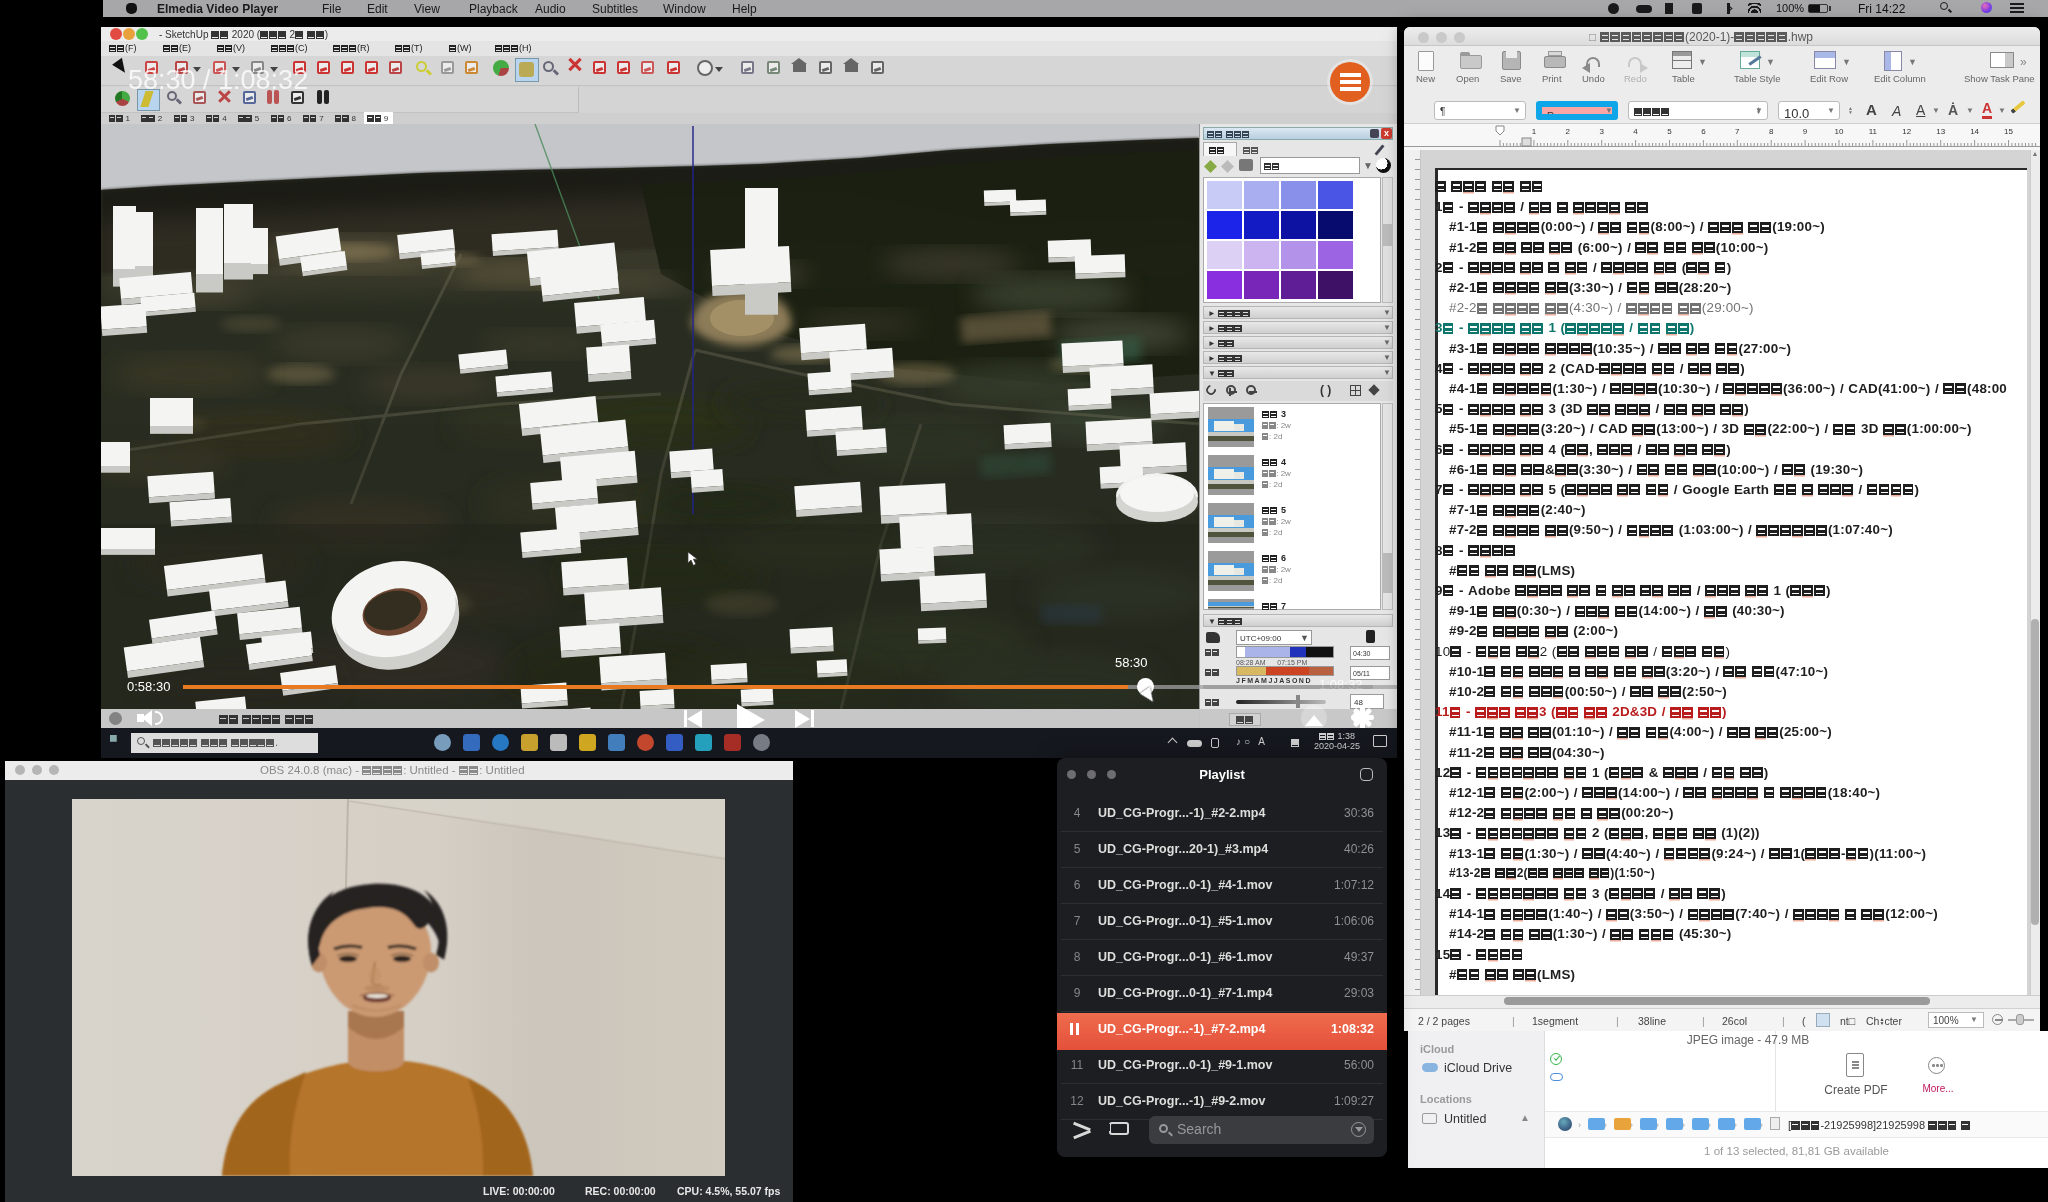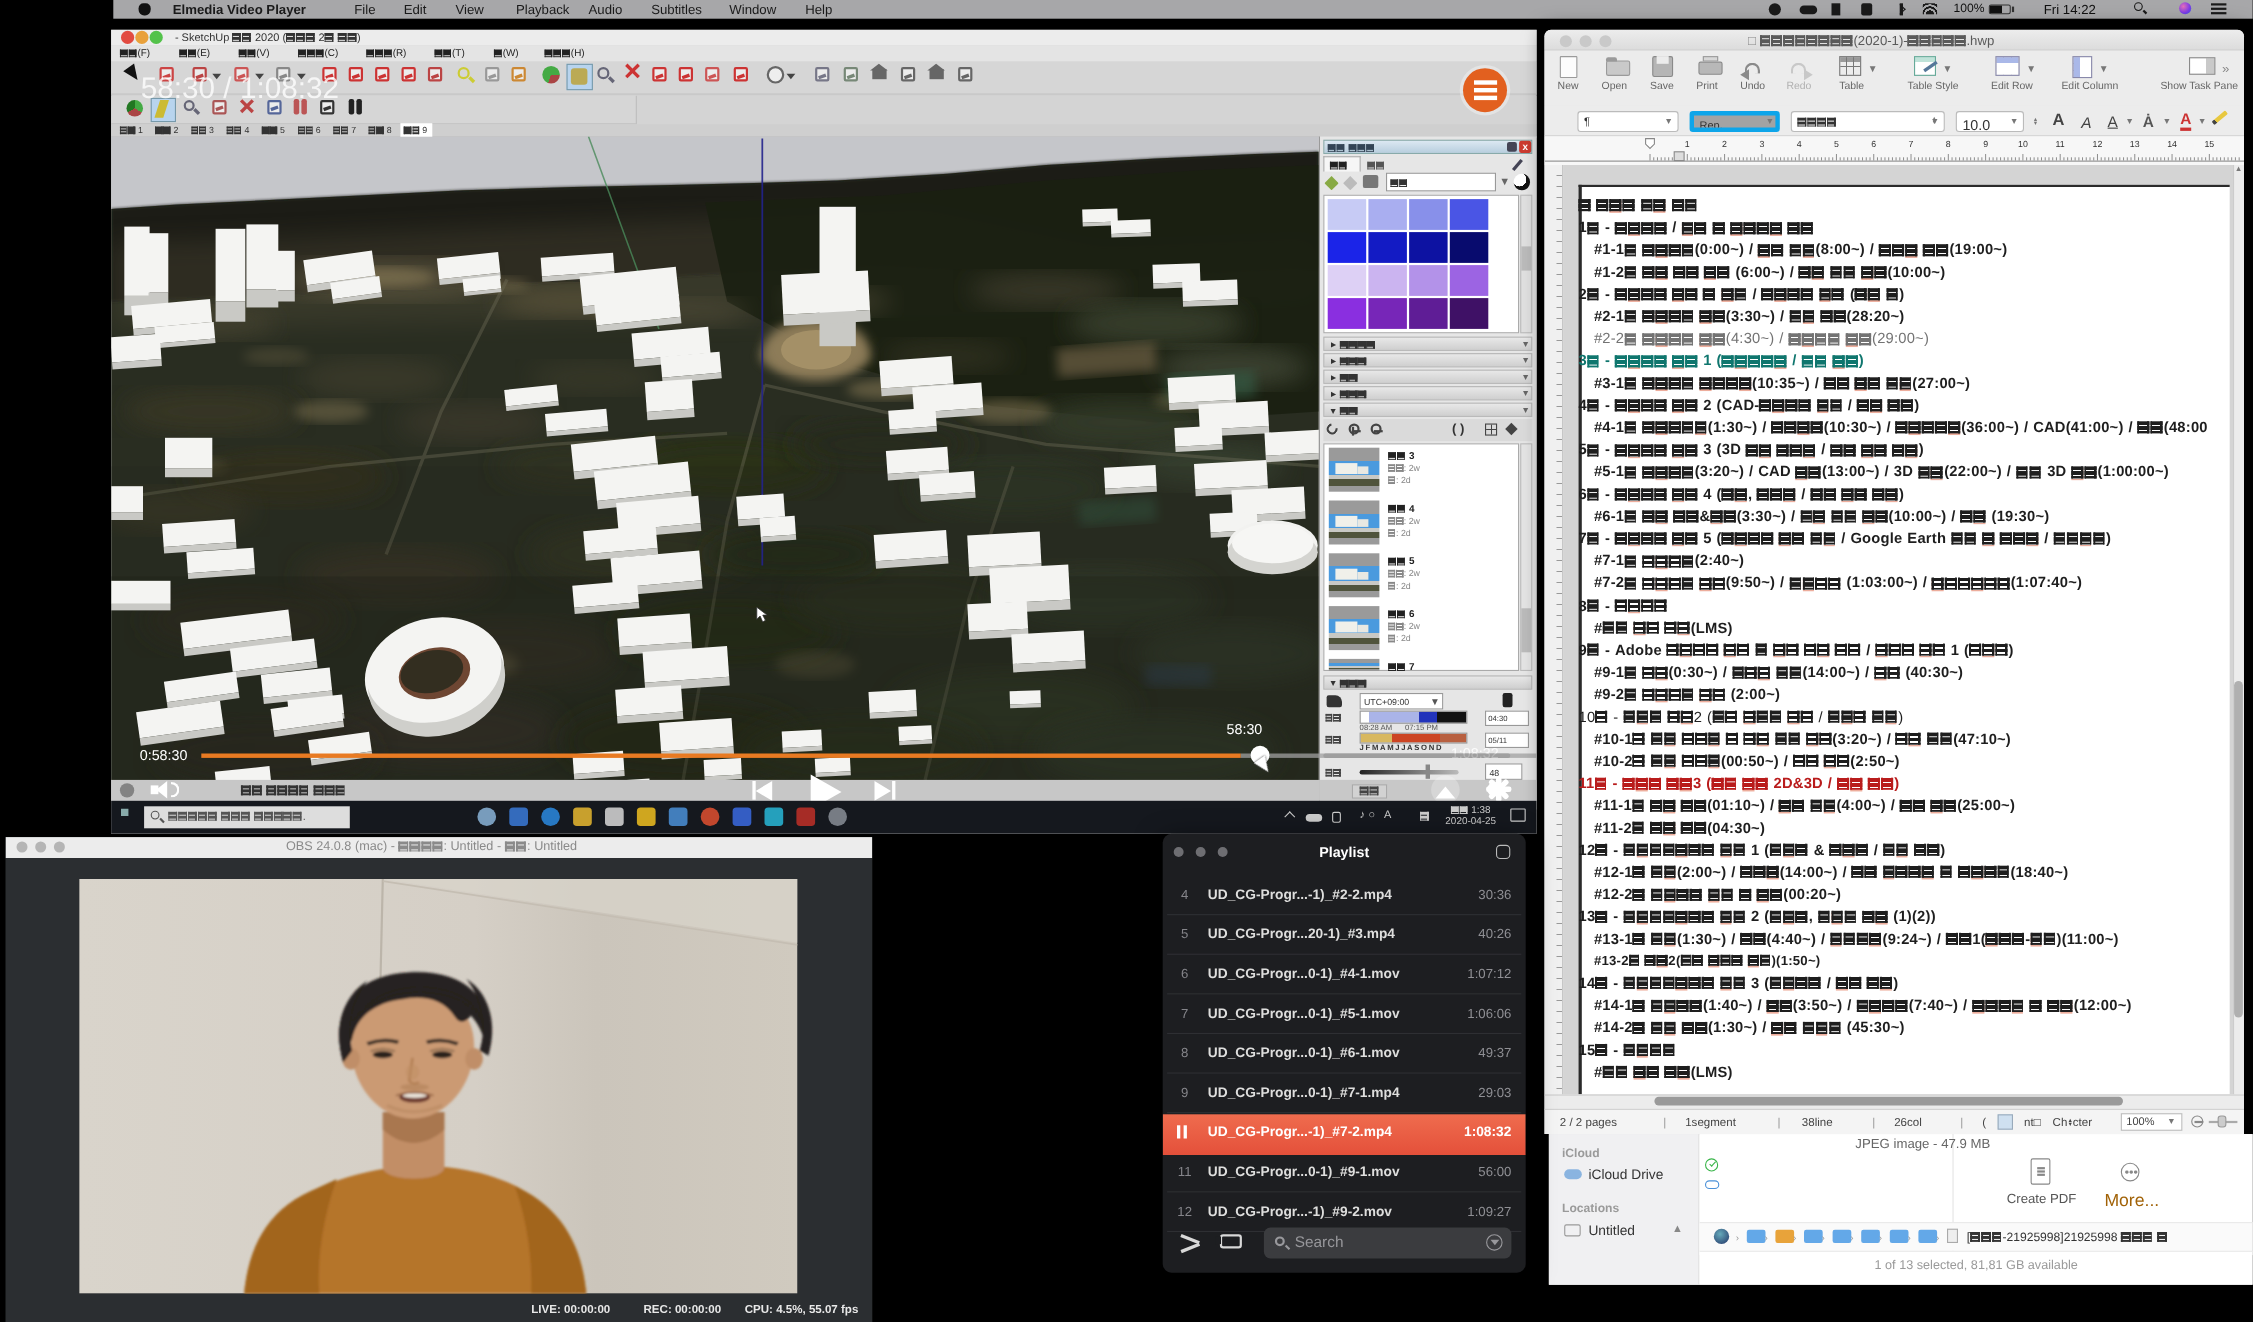--- a/index.html
+++ b/index.html
@@ -749,21 +749,21 @@
     <div class="ab" style="left:362px;top:30px;font-size:9px;color:#777;">▼</div>
 <div class="ab" style="left:410px;top:24px;width:22px;height:18px;border:1.5px solid #88a;background:linear-gradient(180deg,#aab8e8 0 35%,#fff 35%),linear-gradient(90deg,transparent 0 30%,#88a 30% 35%,transparent 35% 65%,#88a 65% 70%,transparent 70%);"></div>
     <div class="ab" style="left:438px;top:30px;font-size:9px;color:#777;">▼</div>
 <div class="ab" style="left:480px;top:24px;width:18px;height:20px;border:1.5px solid #88a;background:linear-gradient(90deg,#aab8e8 0 35%,#fff 35%),linear-gradient(180deg,transparent 0 30%,#88a 30% 35%,transparent 35% 65%,#88a 65% 70%,transparent 70%);"></div>
     <div class="ab" style="left:504px;top:30px;font-size:9px;color:#777;">▼</div>
 <div class="ab" style="left:586px;top:25px;width:24px;height:16px;border:1.5px solid #8a8a8a;background:linear-gradient(90deg,#fff 0 65%,#c9c9c9 65%);"></div>
 <div class="ab" style="left:616px;top:28px;font-size:12px;color:#888;">»</div>
 <div class="ab" style="left:0;top:69px;width:636px;height:28px;background:#ececec;border-bottom:1px solid #cfcfcf;"></div>
 <div class="ab" style="left:30px;top:74px;width:92px;height:19px;background:#fff;border:1px solid #bbb;border-radius:3px;font-size:10px;color:#333;padding:4px 5px 0 5px;overflow:hidden;">¶</div>
 <div class="ab" style="left:109px;top:79px;font-size:8px;color:#777;">▼</div>
-<div class="ab" style="left:132px;top:74px;width:82px;height:19px;background:#a3a3a3;border:4px solid #0ea5e9;border-radius:3px;font-size:10px;color:#333;padding:4px 5px 0 5px;overflow:hidden;">Rep.</div>
+<div class="ab" style="left:132px;top:74px;width:82px;height:19px;background:#fca5a5;border:6px solid #0ea5e9;border-radius:3px;font-size:10px;color:#333;padding:4px 5px 0 5px;overflow:hidden;">Rep.</div>
 <div class="ab" style="left:201px;top:79px;font-size:8px;color:#777;">▼</div>
 <div class="ab k" style="left:224px;top:74px;width:140px;height:19px;background:#fff;border:1px solid #bbb;border-radius:3px;font-size:10px;color:#333;padding:4px 5px 0 5px;overflow:hidden;"><i></i><i></i><i></i><i></i></div>
 <div class="ab" style="left:351px;top:79px;font-size:8px;color:#777;">▼</div>
 <div class="ab" style="left:352px;top:79px;font-size:8px;color:#777;"><span style="display:inline-block;font-size:5px;line-height:4px;">▲<br>▼</span></div>
 <div class="ab" style="left:374px;top:74px;width:62px;height:19px;background:#fff;border:1px solid #bbb;border-radius:3px;font-size:13px;color:#333;padding:4px 5px 0 5px;overflow:hidden;">10.0</div>
 <div class="ab" style="left:423px;top:79px;font-size:8px;color:#777;">▼</div>
 <div class="ab" style="left:444px;top:79px;font-size:9px;color:#777;"><span style="display:inline-block;font-size:5px;line-height:4px;">▲<br>▼</span></div>
 <div class="ab" style="left:462px;top:74px;font-size:15px;font-weight:700;color:#444;">A</div>
 <div class="ab" style="left:488px;top:76px;font-size:14px;font-style:italic;color:#444;">A</div>
 <div class="ab" style="left:512px;top:75px;font-size:14px;text-decoration:underline;color:#444;">A</div>
@@ -1038,21 +1038,21 @@
 <div class="ab" style="left:142px;top:22px;width:12px;height:12px;border:1.5px solid #3ab54a;border-radius:50%;"></div>
 <div class="ab" style="left:146px;top:25px;width:6px;height:3px;border-left:1.5px solid #3ab54a;border-bottom:1.5px solid #3ab54a;transform:rotate(-48deg);"></div>
 <div class="ab" style="left:142px;top:42px;width:13px;height:8px;border:1.5px solid #4a90d8;border-radius:4px;"></div>
 <div class="ab" style="left:367px;top:0;width:273px;height:110px;background:#fff;border-left:1px solid #e4e4e4;"></div>
 <div class="ab" style="left:60px;top:2px;width:560px;text-align:center;font-size:12px;color:#666;">JPEG image - 47.9 MB</div>
 <div class="ab" style="left:438px;top:22px;width:18px;height:24px;background:#fff;border:1.5px solid #888;border-radius:2px;"></div>
 <div class="ab" style="left:444px;top:30px;width:7px;height:1.5px;background:#888;box-shadow:0 3px 0 #888,0 6px 0 #888;"></div>
 <div class="ab" style="left:408px;top:52px;width:80px;text-align:center;font-size:12px;color:#555;">Create PDF</div>
 <div class="ab" style="left:520px;top:26px;width:17px;height:17px;border:1.5px solid #888;border-radius:50%;"></div>
 <div class="ab" style="left:524px;top:33px;width:2.5px;height:2.5px;background:#888;border-radius:50%;box-shadow:4px 0 0 #888,8px 0 0 #888;"></div>
-<div class="ab" style="left:490px;top:52px;width:80px;text-align:center;font-size:16px;color:#a16207;">More...</div>
+<div class="ab" style="left:490px;top:52px;width:80px;text-align:center;font-size:10px;color:#be185d;">More...</div>
 <div class="ab" style="left:137px;top:80px;width:503px;height:26px;background:#fafafa;border-top:1px solid #e8e8e8;"></div>
 <div class="ab" style="left:150px;top:86px;width:14px;height:14px;border-radius:50%;background:radial-gradient(circle at 40% 35%,#6ab,#236);"></div>
 <div class="ab" style="left:170px;top:89px;font-size:9px;color:#999;">›</div>
 <div class="ab" style="left:180px;top:87px;width:17px;height:12px;background:#63a8e8;border-radius:2px;"></div>
 <div class="ab" style="left:196px;top:89px;font-size:9px;color:#999;">›</div>
 <div class="ab" style="left:206px;top:87px;width:17px;height:12px;background:#e8a33a;border-radius:2px;"></div>
 <div class="ab" style="left:222px;top:89px;font-size:9px;color:#999;">›</div>
 <div class="ab" style="left:232px;top:87px;width:17px;height:12px;background:#63a8e8;border-radius:2px;"></div>
 <div class="ab" style="left:248px;top:89px;font-size:9px;color:#999;">›</div>
 <div class="ab" style="left:258px;top:87px;width:17px;height:12px;background:#63a8e8;border-radius:2px;"></div>

